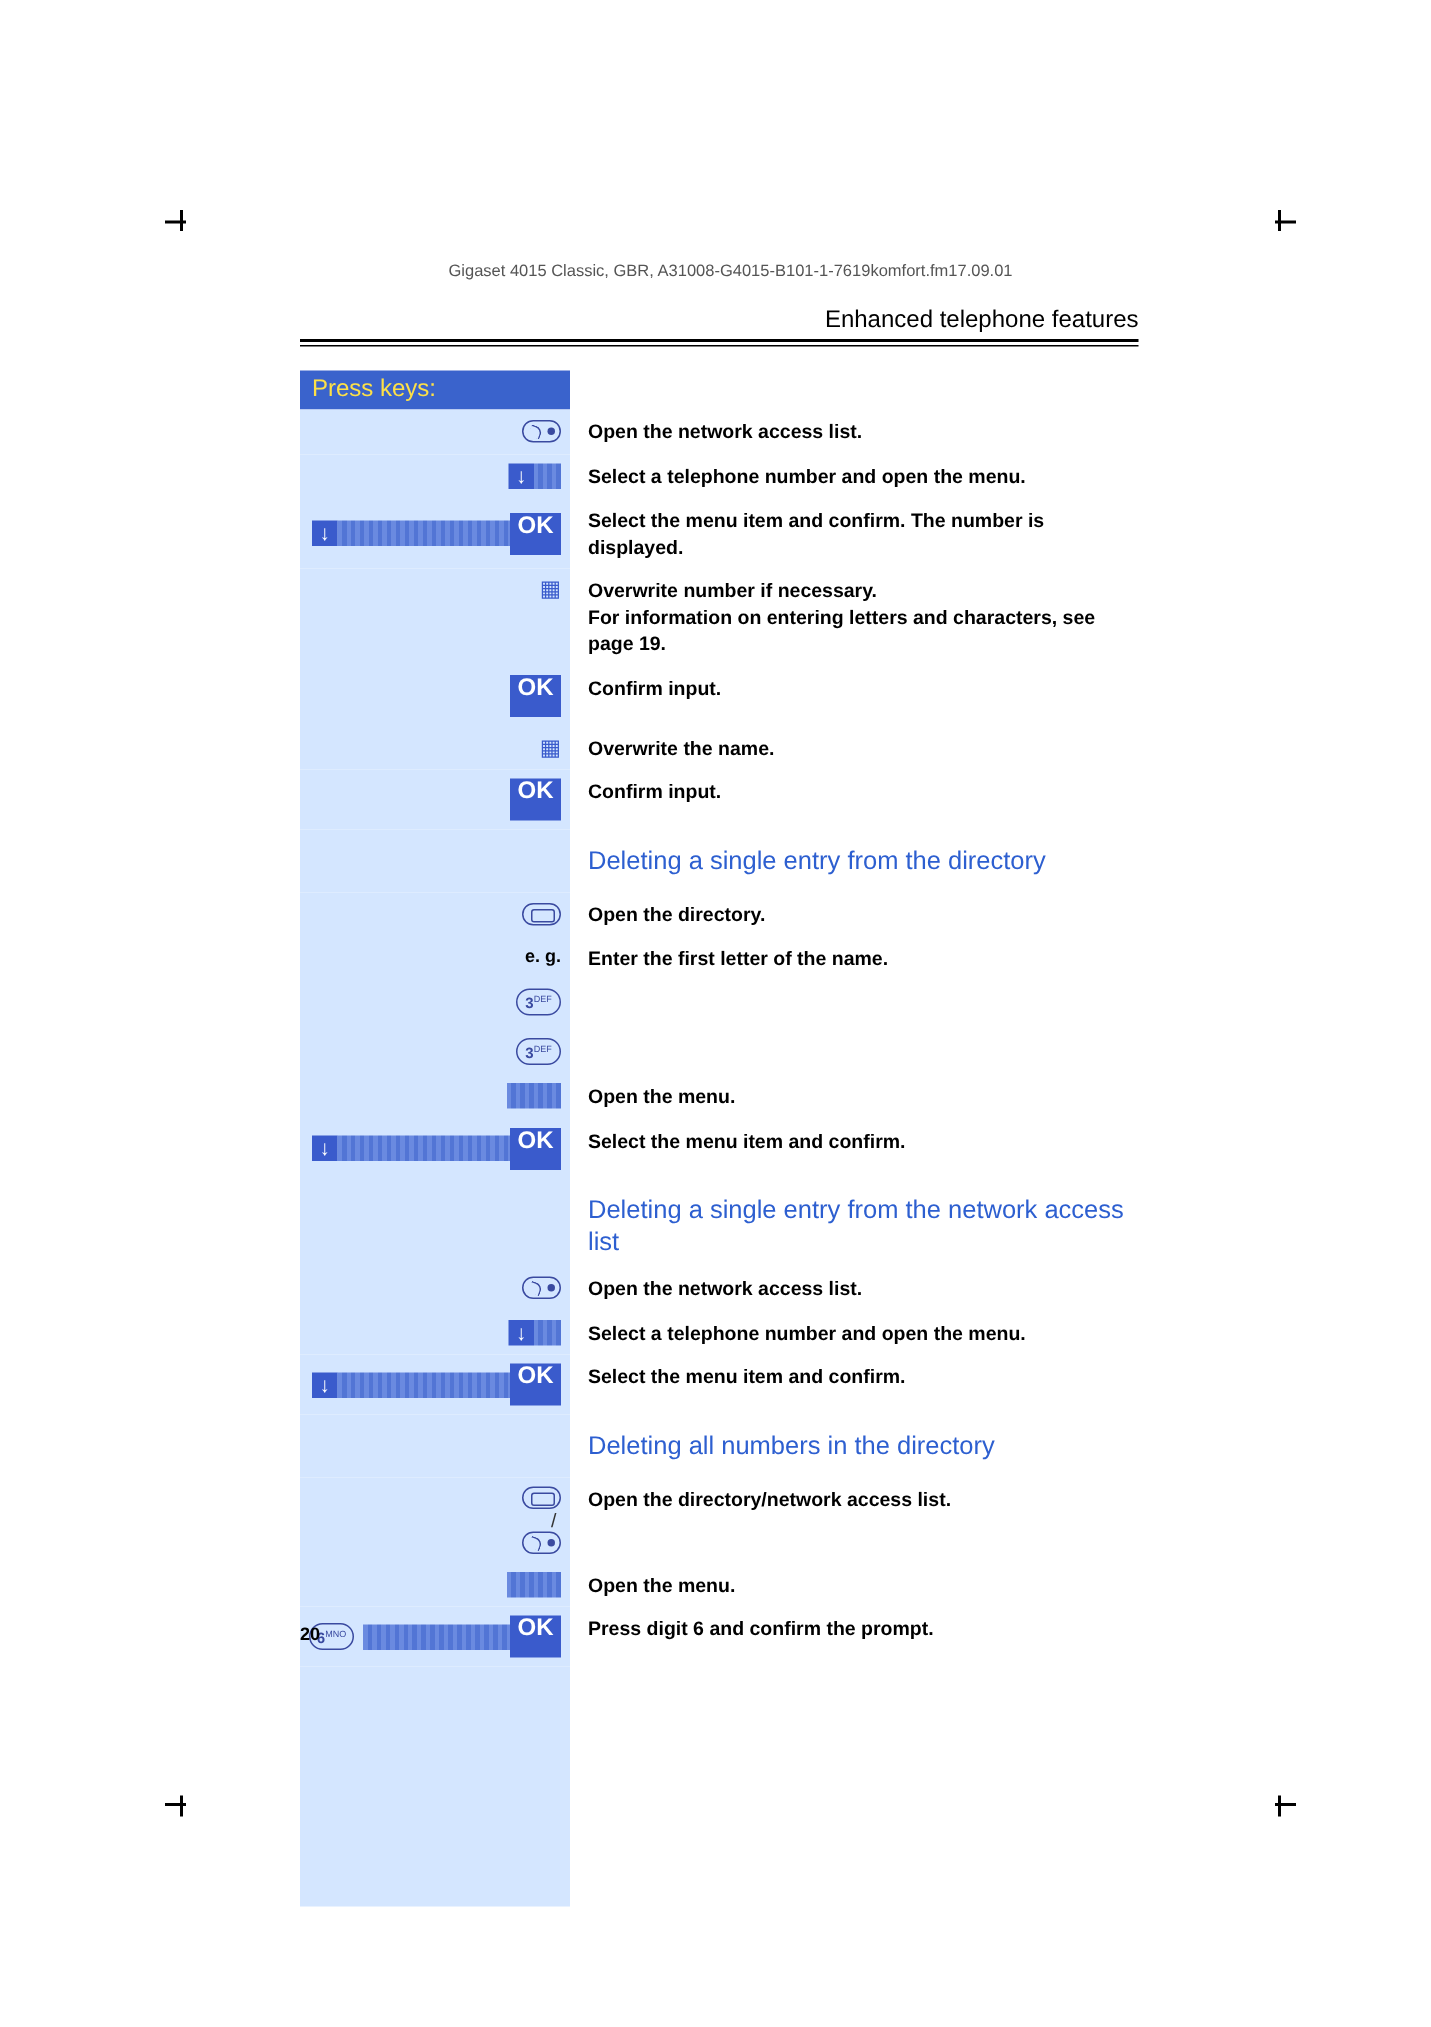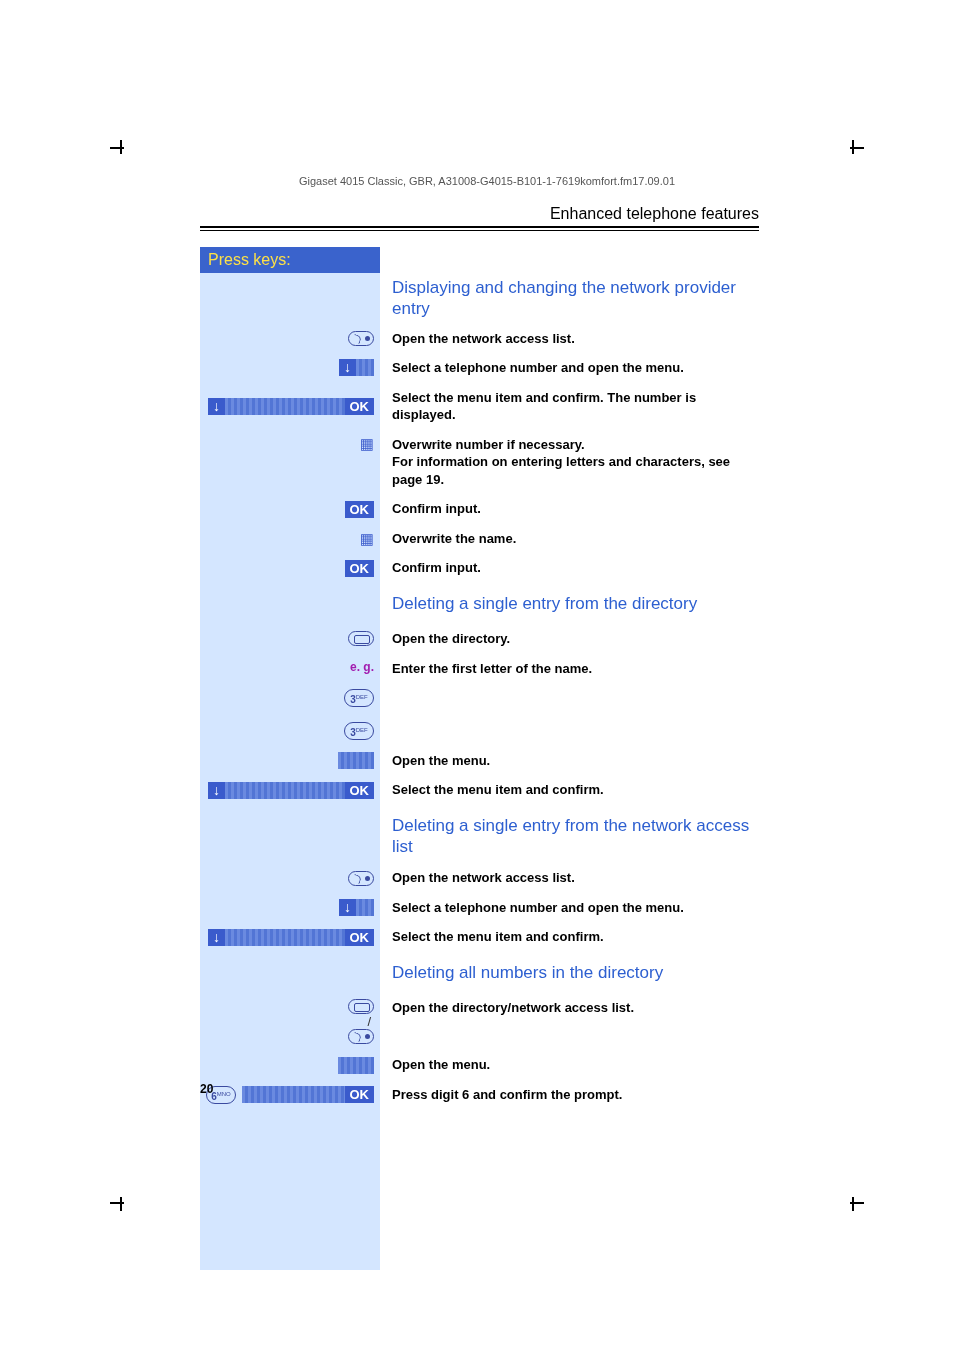--- a/index.html
+++ b/index.html
@@ -150,37 +150,37 @@
     height: 17px;
   }
   .softkey .sk-mid {
     background: repeating-linear-gradient(90deg, #6a8ae0 0, #6a8ae0 3px, #5275d5 3px, #5275d5 6px);
     height: 17px;
     flex: 1;
   }
   .softkey .sk-right {
     background: #3a5bcc;
     color: #fff;
-    font-size: 13px;
+    font-size: 16px;
     padding: 1px 5px;
     text-align: center;
     line-height: 15px;
-    height: 17px;
+    height: 28px;
     font-weight: bold;
   }
   .softkey.full { width: 166px; }
   .softkey.okonly .sk-right { min-width: 22px; }
   .softkey .arrow { font-size: 14px; }
 
   .keypad-icon {
     color: #3a5bcc;
     font-size: 15px;
     line-height: 1;
   }
-  .eg { color: #a21caf; font-weight: bold; font-size: 12px; }
+  .eg { color: #000000; font-weight: bold; font-size: 12px; }
   .slash { color: #333; margin: 0 3px; }
 
   .page-num {
     position: absolute;
     bottom: 255px;
     left: 200px;
     font-weight: bold;
     font-size: 12px;
   }
   .left-fill {
@@ -204,24 +204,20 @@
 
 <div class="section-title-wrap">
   <div class="section-title">Enhanced telephone features</div>
   <hr class="hr1">
   <hr class="hr2">
 </div>
 
 <div class="content">
   <div class="press-keys-bar">Press keys:</div>
 
-  <div class="row">
-    <div class="left-col"></div>
-    <div class="heading-blue">Displaying and changing the network provider entry</div>
-  </div>
 
   <div class="row">
     <div class="left-col center">
       <span class="icon-oval redial"></span>
     </div>
     <div class="right-col">Open the network access list.</div>
   </div>
 
   <div class="row">
     <div class="left-col center">

